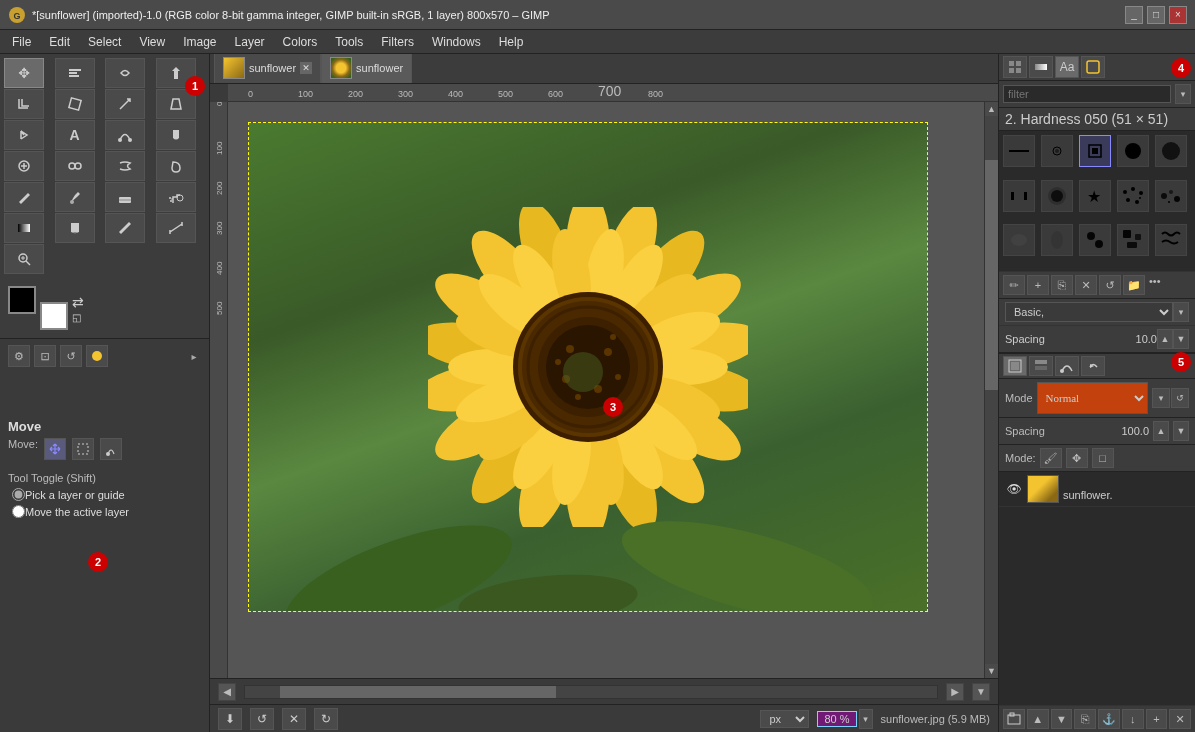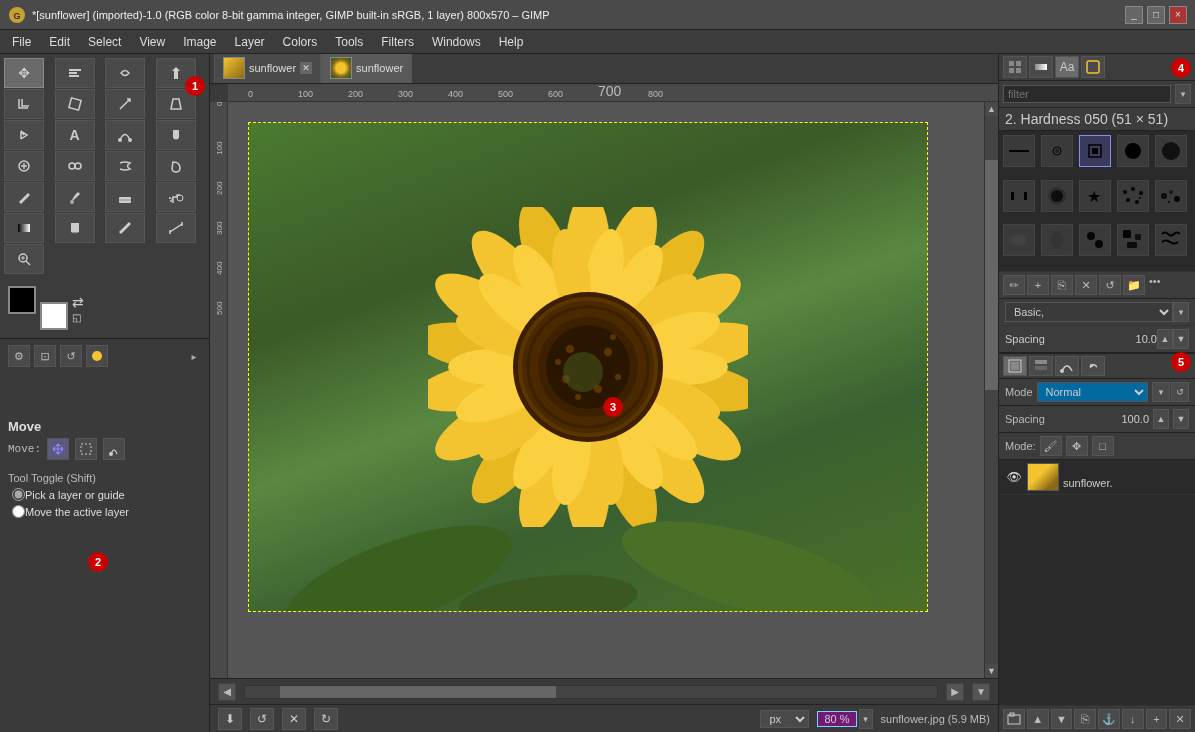--- a/index.html
+++ b/index.html
@@ -122,21 +122,21 @@
     .options-icons { display: flex; gap: 4px; }
     .options-icon {
       width: 22px; height: 22px;
       background: #4a4a4a;
       border: 1px solid #555;
       display: flex; align-items: center; justify-content: center;
       cursor: pointer; font-size: 11px; color: #bbb;
     }
 
     .move-label { font-weight: bold; font-size: 13px; padding: 2px 4px; margin-top: 48px; }
-    .move-row { display: flex; align-items: center; gap: 6px; padding: 2px 4px; font-family: Liberation Mono, monospace; }
+    .move-row { display: flex; gap: 6px; padding: 2px 4px; }
 
     .radio-row { display: flex; align-items: center; padding: 2px 8px; font-size: 11px; }
     .radio-row input[type=radio] { accent-color: #aaa; }
 
     .tool-toggle { font-size: 11px; padding: 2px 4px; color: #bbb; margin-top: 8px; }
 
     
     #canvas-area {
       flex: 1;
       display: flex;
@@ -491,25 +491,26 @@
     #layer-mode-row {
       display: flex;
       align-items: center;
       gap: 4px;
       padding: 3px 6px;
       border-bottom: 1px solid #222;
     }
     .layer-mode-label { font-size: 11px; color: #bbb; }
     #mode-select {
       flex: 1;
-      background: #0369a1;
+      background: #c2410c;
       border: 1px solid #555;
       color: #ccc;
       font-size: 11px;
-      padding: 2px 4px;
+      padding: 8px 4px;
+      font-family: Liberation Serif, serif;
     }
     .mode-btns { display: flex; gap: 1px; }
     .mode-btn {
       width: 18px; height: 20px;
       background: #4a4a4a;
       border: 1px solid #555;
       display: flex; align-items: center; justify-content: center;
       cursor: pointer; font-size: 9px; color: #bbb;
     }
 

